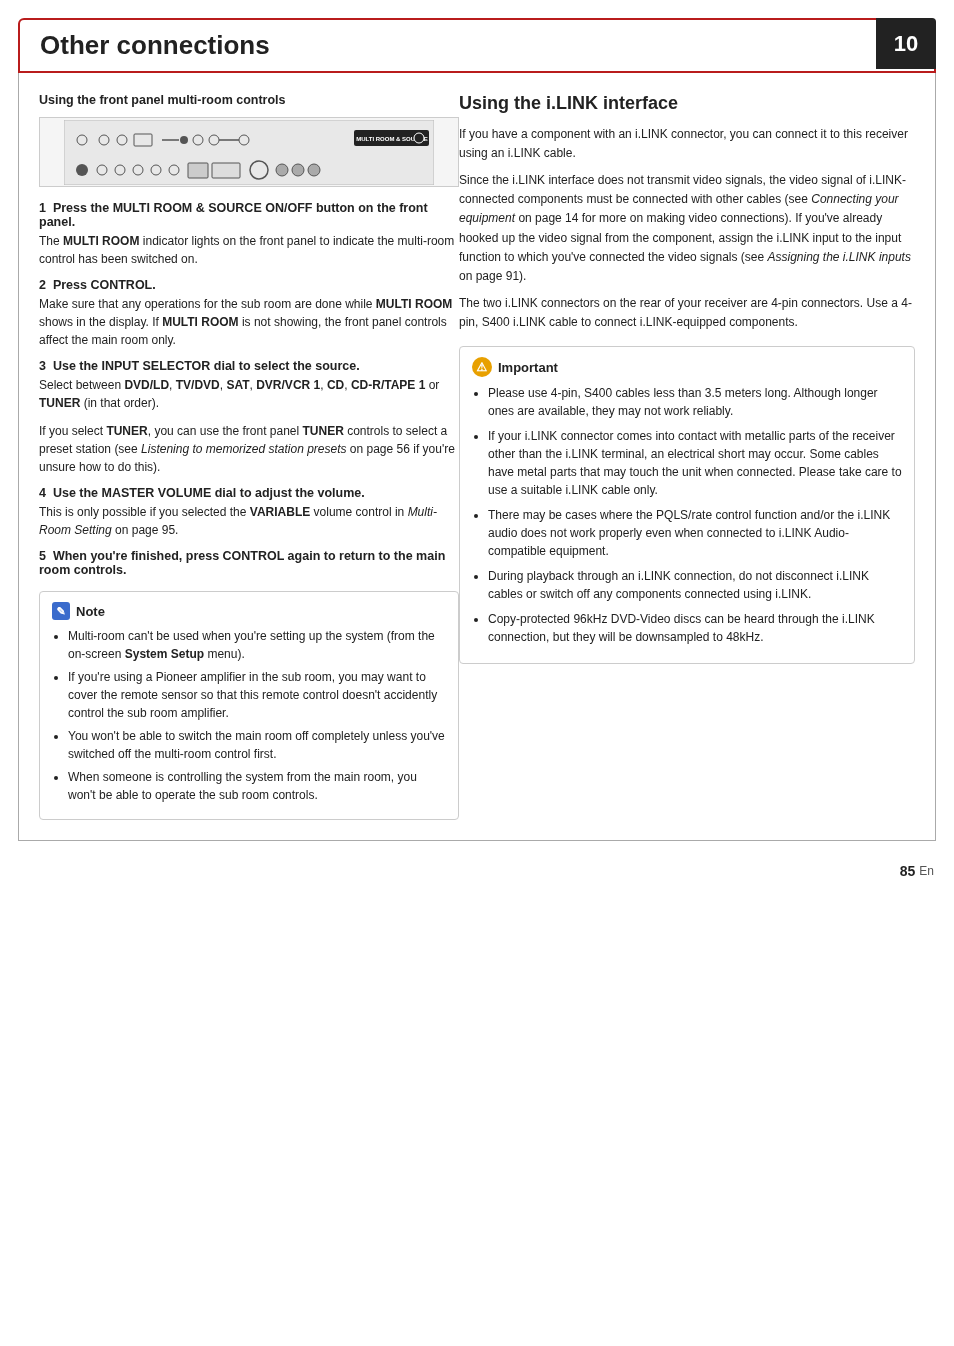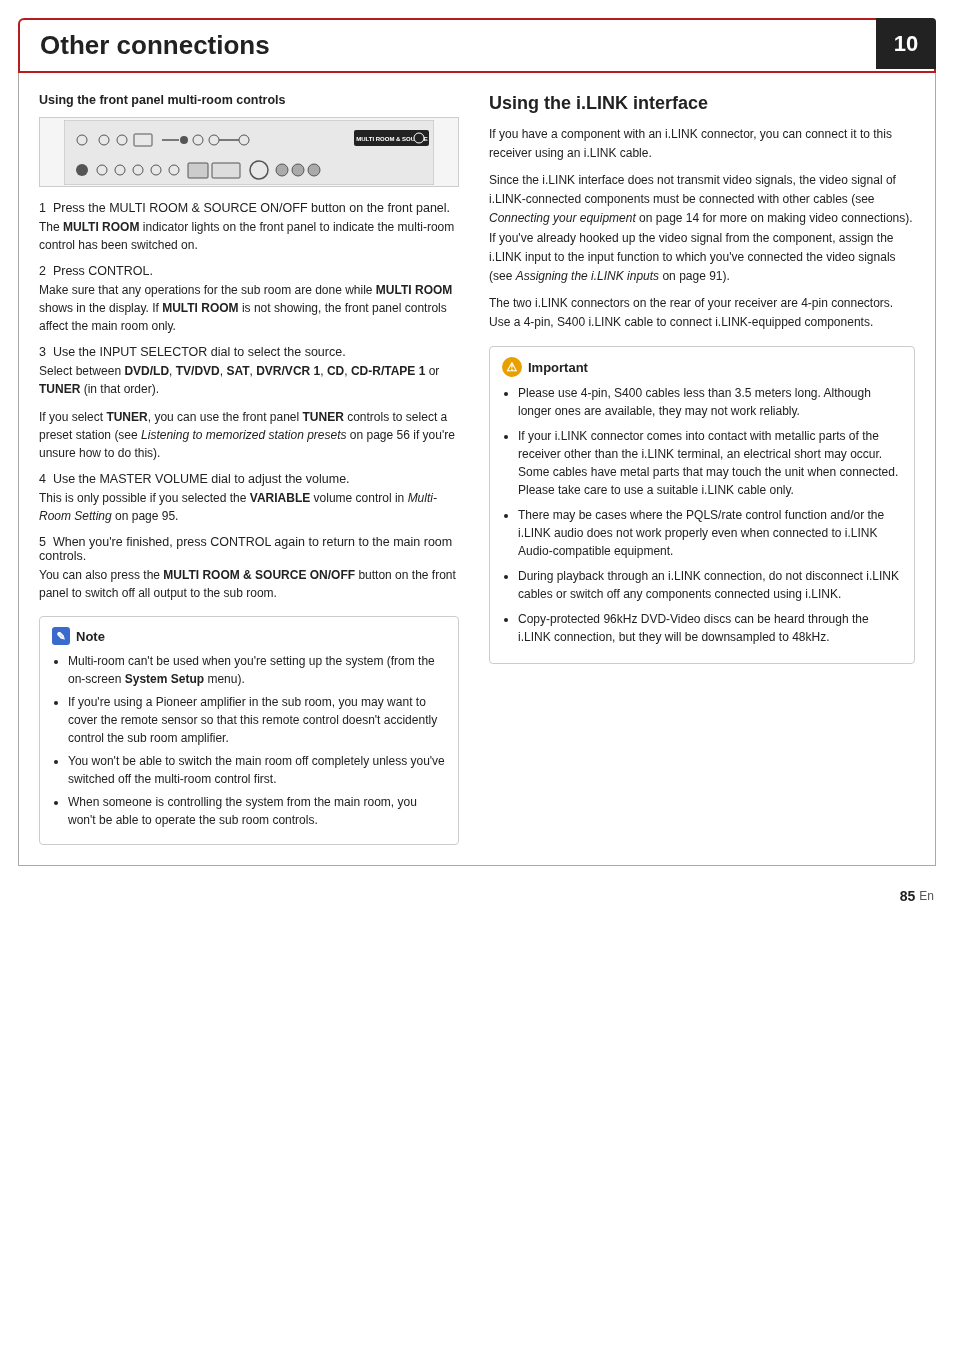--- a/index.html
+++ b/index.html
@@ -45,21 +45,20 @@
       border-radius: 0 4px 0 0;
     }
 
     
     .content-area {
       margin: 0 18px 18px 18px;
       border: 1px solid #aaa;
       border-top: none;
       display: flex;
       padding: 20px;
-      gap: 30px;
     }
 
     .left-column {
       width: 420px;
       flex-shrink: 0;
     }
 
     .right-column {
       flex: 1;
     }
@@ -82,21 +81,21 @@
       justify-content: center;
       overflow: hidden;
       position: relative;
     }
 
     
     .step {
       margin-bottom: 10px;
     }
     .step-heading {
-      font-weight: normal;
+      font-weight: bold;
       font-size: 12.5px;
       margin-bottom: 3px;
     }
     .step-body {
       font-size: 12px;
       line-height: 1.5;
     }
 
     
     .note-box {
@@ -287,23 +286,20 @@
       </div>
       <div class="step-body">
         This is only possible if you selected the <strong>VARIABLE</strong> volume control in <em>Multi-Room Setting</em> on page 95.
       </div>
     </div>
 
     <div class="step">
       <div class="step-heading">
         <span>5</span>&nbsp;&nbsp;<span>When you're finished, press CONTROL again to return to the main room controls.</span>
       </div>
-      <div class="step-body">
-        You can also press the <strong>MULTI ROOM &amp; SOURCE ON/OFF</strong> button on the front panel to switch off all output to the sub room.
-      </div>
     </div>
 
     <div class="note-box">
       <div class="note-box-title">
         <span class="note-icon">✎</span>
         <span>Note</span>
       </div>
       <ul>
         <li>Multi-room can't be used when you're setting up the system (from the on-screen <strong>System Setup</strong> menu).</li>
         <li>If you're using a Pioneer amplifier in the sub room, you may want to cover the remote sensor so that this remote control doesn't accidently control the sub room amplifier.</li>

